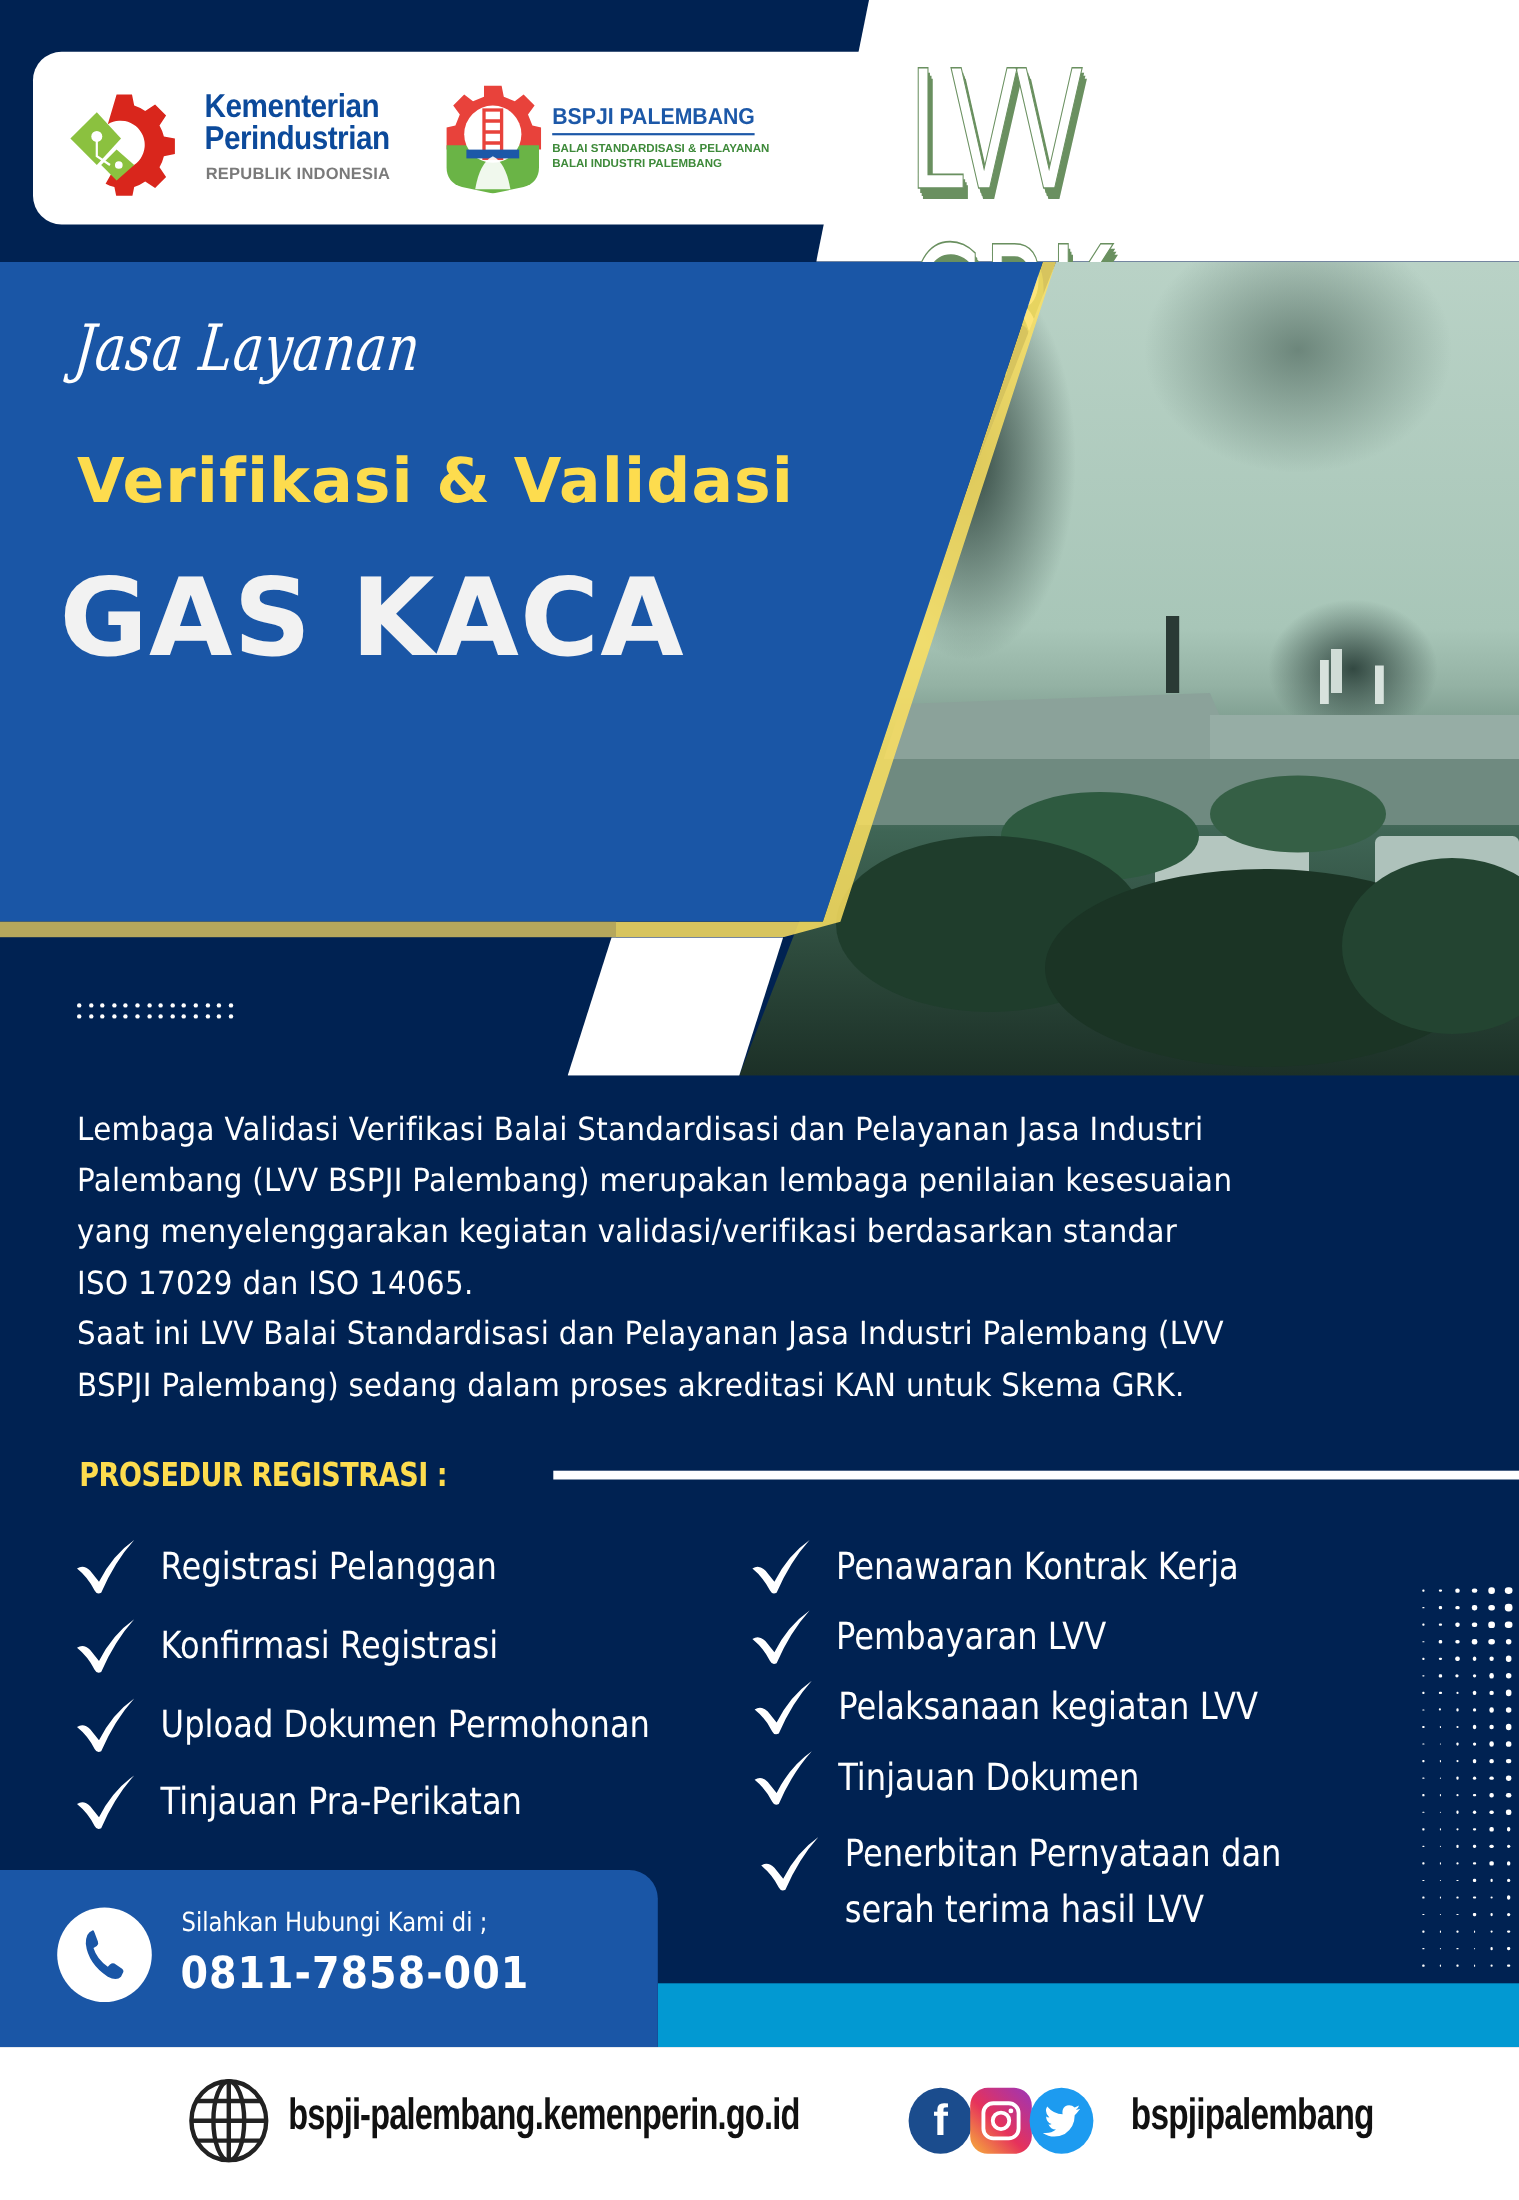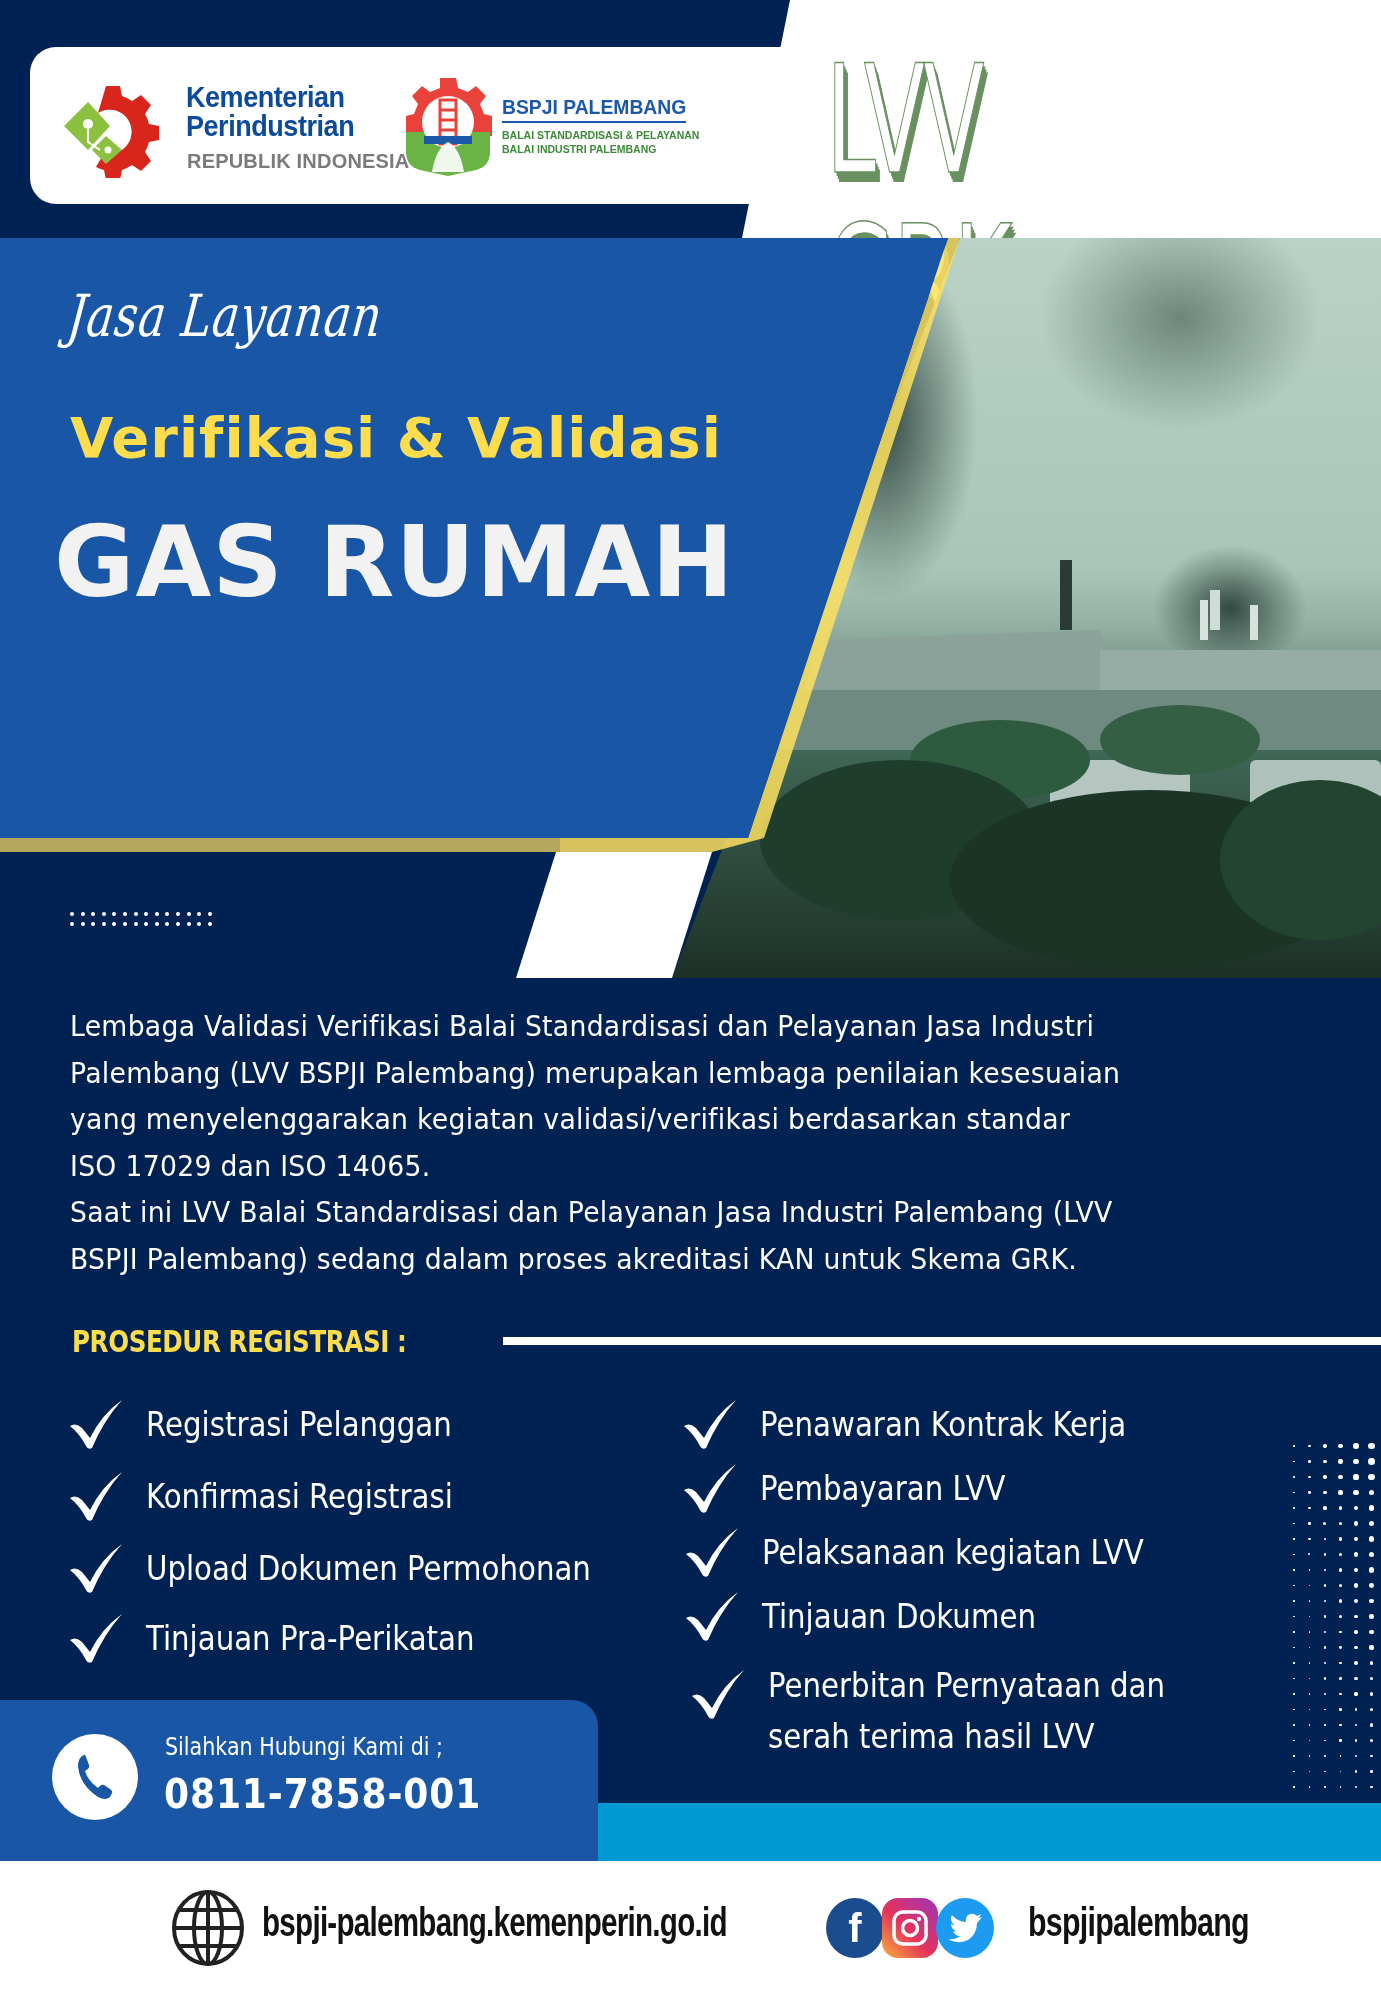--- a/index.html
+++ b/index.html
@@ -9,21 +9,21 @@
 
   
   .top-white { left: 0; top: 0; width: 1381px; height: 238px; background: #ffffff;
     clip-path: polygon(790px 0, 1381px 0, 1381px 238px, 742px 238px); }
 
   .logo-box { left: 30px; top: 47px; width: 760px; height: 157px; background: #ffffff;
     border-radius: 26px 0 0 26px; }
 
   .kemenperin-logo { left: 58px; top: 78px; width: 116px; height: 100px; }
   .kemen-text { left: 186px; top: 82px; color: #0c4a9b; font-family: "Liberation Sans", sans-serif; font-weight: bold; font-size: 30px; line-height: 29px; letter-spacing: -0.5px; transform: scaleX(0.9); transform-origin: left top; }
-  .kemen-sub { left: 187px; top: 150px; color: #7a7a7a; font-family: "Liberation Sans", sans-serif; font-weight: bold; font-size: 20px; letter-spacing: 0.2px; }
+  .kemen-sub { left: 187px; top: 150px; color: #7a7a7a; font-family: "Liberation Sans", sans-serif; font-weight: bold; font-size: 15px; letter-spacing: 0.2px; }
   .bspji-logo { left: 404px; top: 76px; width: 88px; height: 100px; }
   .bspji-title { left: 502px; top: 95px; color: #1c58a8; font-family: "Liberation Sans", sans-serif; font-weight: bold; font-size: 21px; transform: scaleX(0.92); transform-origin: left top; border-bottom: 2px solid #1c58a8; padding-bottom: 2px; }
   .bspji-sub { left: 502px; top: 128px; color: #3e8a3a; font-family: "Liberation Sans", sans-serif; font-size: 10.5px; line-height: 14px; font-weight: bold; }
 
   .lvv-title { left: 826px; top: 40px; font-family: "DejaVu Sans", sans-serif; font-size: 150px; font-weight: normal; color: #ffffff; letter-spacing: -4px; line-height: 160px;
     transform: scaleX(0.6); transform-origin: left top;
     -webkit-text-stroke: 1.5px #6a9060;
     text-shadow: 3px 4px 0 #6a9060, 5px 7px 0 #6a9060, 7px 10px 0 #6a9060; }
 
   
@@ -145,21 +145,21 @@
   </g>
 </svg>
 <div class="abs yellow-stripe"></div>
 <div class="abs blue-banner"></div>
 <div class="abs gold-strip"></div>
 <div class="abs white-para"></div>
 
 <div class="abs script-title">Jasa Layanan</div>
 <div class="abs verif-title">Verifikasi &amp; Validasi</div>
 <div class="abs gas-title">
-  <div>GAS RUMAH</div>
+  <div>GAS KACA</div>
 </div>
 
 <div class="abs dots-row" id="dotsRow">
     <span></span>
     <span></span>
     <span></span>
     <span></span>
     <span></span>
     <span></span>
     <span></span>

